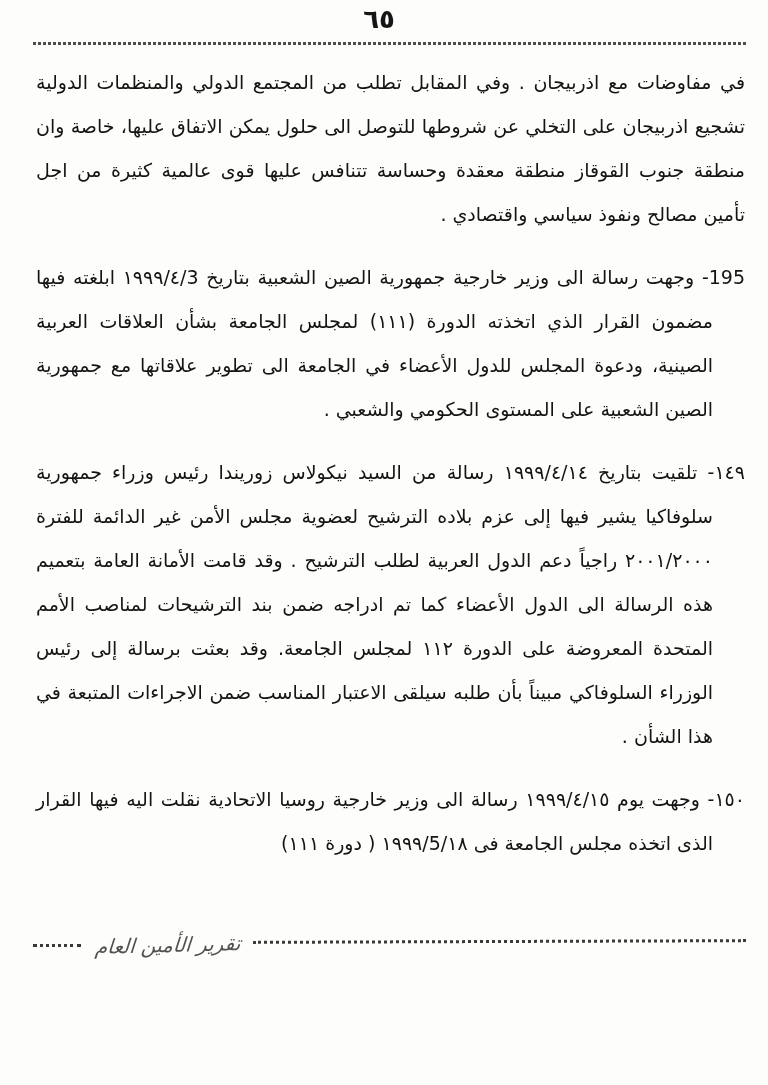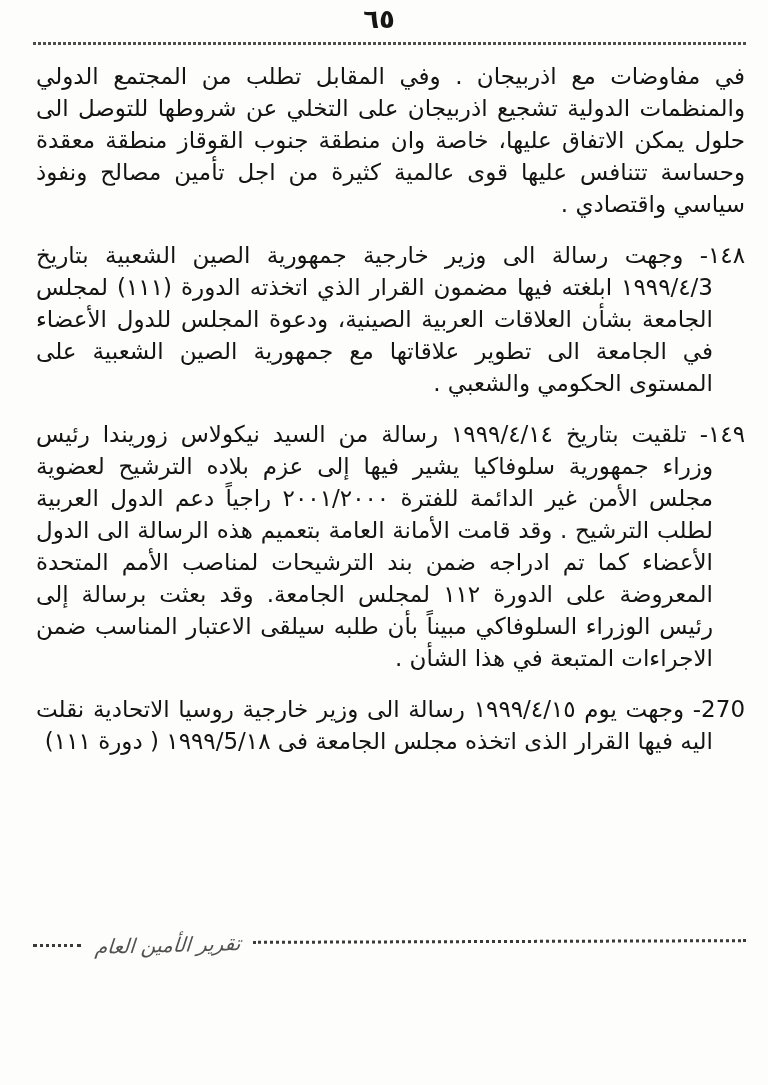--- a/index.html
+++ b/index.html
@@ -30,22 +30,22 @@
     height: 3px;
     background-image: repeating-linear-gradient(90deg, #2e2e2e 0 3px, transparent 3px 5px);
     opacity: 0.85;
   }
   .content {
     position: absolute;
     top: 60px;
     right: 23px; left: 36px;
     direction: rtl;
     text-align: justify;
-    font-size: 23px;
-    line-height: 32px;
+    font-size: 19px;
+    line-height: 44px;
   }
   .para { margin: 0 0 19px 0; }
   .para.numbered {
     padding-right: 32px;
     text-indent: -32px;
   }
   .num { white-space: nowrap; }
   .footer {
     position: absolute;
     top: 928px; left: 33px; right: 22px;
@@ -83,25 +83,25 @@
 <div class="page">
 
   <div class="page-number">٦٥</div>
 
   <div class="top-rule"></div>
 
   <div class="content">
 
     <p class="para plain"><span>في مفاوضات مع اذربيجان . وفي المقابل تطلب من المجتمع الدولي والمنظمات الدولية تشجيع اذربيجان على التخلي عن شروطها للتوصل الى حلول يمكن الاتفاق عليها، خاصة وان منطقة جنوب القوقاز منطقة معقدة وحساسة تتنافس عليها قوى عالمية كثيرة من اجل تأمين مصالح ونفوذ سياسي واقتصادي .</span></p>
 
-    <p class="para numbered"><span class="num">١٤٨-</span> <span>وجهت رسالة الى وزير خارجية جمهورية الصين الشعبية بتاريخ ١٩٩٩/٤/3 ابلغته فيها مضمون القرار الذي اتخذته الدورة (١١١) لمجلس الجامعة بشأن العلاقات العربية الصينية، ودعوة المجلس للدول الأعضاء في الجامعة الى تطوير علاقاتها مع جمهورية الصين الشعبية على المستوى الحكومي والشعبي .</span></p>
+    <p class="para numbered"><span class="num">195-</span> <span>وجهت رسالة الى وزير خارجية جمهورية الصين الشعبية بتاريخ ١٩٩٩/٤/3 ابلغته فيها مضمون القرار الذي اتخذته الدورة (١١١) لمجلس الجامعة بشأن العلاقات العربية الصينية، ودعوة المجلس للدول الأعضاء في الجامعة الى تطوير علاقاتها مع جمهورية الصين الشعبية على المستوى الحكومي والشعبي .</span></p>
 
     <p class="para numbered"><span class="num">١٤٩-</span> <span>تلقيت بتاريخ ١٩٩٩/٤/١٤ رسالة من السيد نيكولاس زوريندا رئيس وزراء جمهورية سلوفاكيا يشير فيها إلى عزم بلاده الترشيح لعضوية مجلس الأمن غير الدائمة للفترة ٢٠٠١/٢٠٠٠ راجياً دعم الدول العربية لطلب الترشيح . وقد قامت الأمانة العامة بتعميم هذه الرسالة الى الدول الأعضاء كما تم ادراجه ضمن بند الترشيحات لمناصب الأمم المتحدة المعروضة على الدورة ١١٢ لمجلس الجامعة. وقد بعثت برسالة إلى رئيس الوزراء السلوفاكي مبيناً بأن طلبه سيلقى الاعتبار المناسب ضمن الاجراءات المتبعة في هذا الشأن .</span></p>
 
-    <p class="para numbered"><span class="num">270-</span> <span>وجهت يوم ١٩٩٩/٤/١٥ رسالة الى وزير خارجية روسيا الاتحادية نقلت اليه فيها القرار الذى اتخذه مجلس الجامعة فى ١٩٩٩/5/١٨ ( دورة ١١١)</span></p>
+    <p class="para numbered"><span class="num">١٥٠-</span> <span>وجهت يوم ١٩٩٩/٤/١٥ رسالة الى وزير خارجية روسيا الاتحادية نقلت اليه فيها القرار الذى اتخذه مجلس الجامعة فى ١٩٩٩/5/١٨ ( دورة ١١١)</span></p>
 
   </div>
 
   <div class="footer">
     <div class="dash-short"></div>
     <div class="handwritten">تقرير الأمين العام</div>
     <div class="dots-long"></div>
   </div>
 
 </div>

